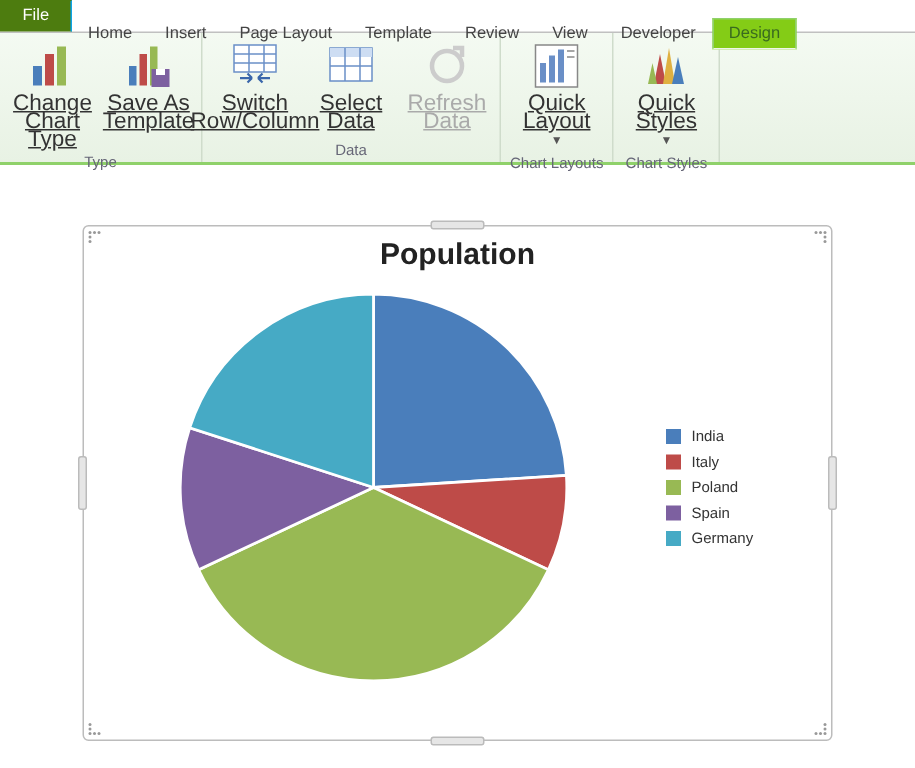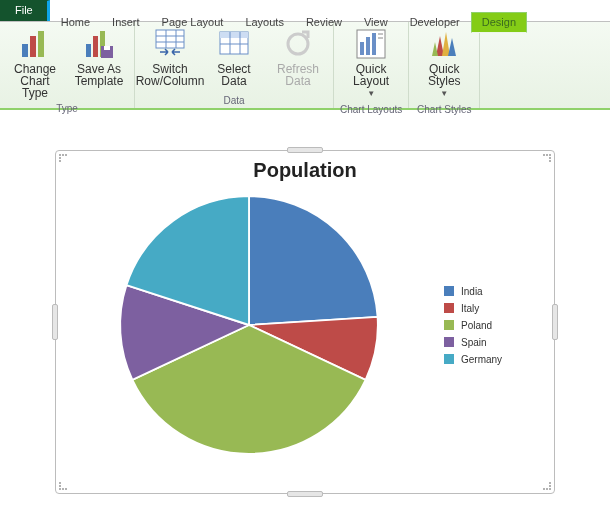--- a/index.html
+++ b/index.html
@@ -21,24 +21,24 @@
   .tab {
     padding: 3px 10px 2px 10px;
     color: #444;
     cursor: pointer;
     border: 1px solid transparent;
     border-bottom: none;
     position: relative;
     top: 12px;
   }
   .tab.file {
-    background: #14532d;
+    background: #4d7c0f;
     color: #fff;
     padding: 3px 14px;
-    border-right: 3px solid #0ea5e9;
+    border-right: 1px solid #0ea5e9;
     top: 0;
   }
   .tab.active {
     border: 1px solid #8fd16a;
     border-bottom: 1px solid #eef6e9;
     background: #84cc16;
     color: #3a6a1f;
   }
   .ribbon {
     display: flex;
@@ -71,21 +71,21 @@
     align-items: center;
     width: 58px;
     padding: 2px 0;
     cursor: pointer;
     text-align: center;
     line-height: 12px;
     color: #333;
   }
   .rbtn.disabled { color: #aaa; }
   .rbtn .ico { width: 32px; height: 32px; margin-bottom: 3px; }
-  .rbtn .lbl { font-size: 12px; }
+  .rbtn .lbl { font-size: 15px; text-decoration: underline; }
   .rbtn .caret { font-size: 8px; color: #555; margin-top: 1px; }
   .canvas {
     padding: 40px 10px 10px 10px;
   }
   .chart-frame {
     width: 500px;
     height: 344px;
     margin: 0 auto;
     border: 1px solid #bcbcbc;
     border-radius: 4px;
@@ -124,21 +124,21 @@
   .swatch { width: 10px; height: 10px; margin-right: 7px; }
 </style>
 </head>
 <body>
 
 <div class="tabs">
   <div class="tab file">File</div>
   <div class="tab">Home</div>
   <div class="tab">Insert</div>
   <div class="tab">Page Layout</div>
-  <div class="tab">Layouts</div>
+  <div class="tab">Template</div>
   <div class="tab">Review</div>
   <div class="tab">View</div>
   <div class="tab">Developer</div>
   <div class="tab active">Design</div>
 </div>
 
 <div class="ribbon">
 
   <div class="group">
     <div class="group-buttons">

